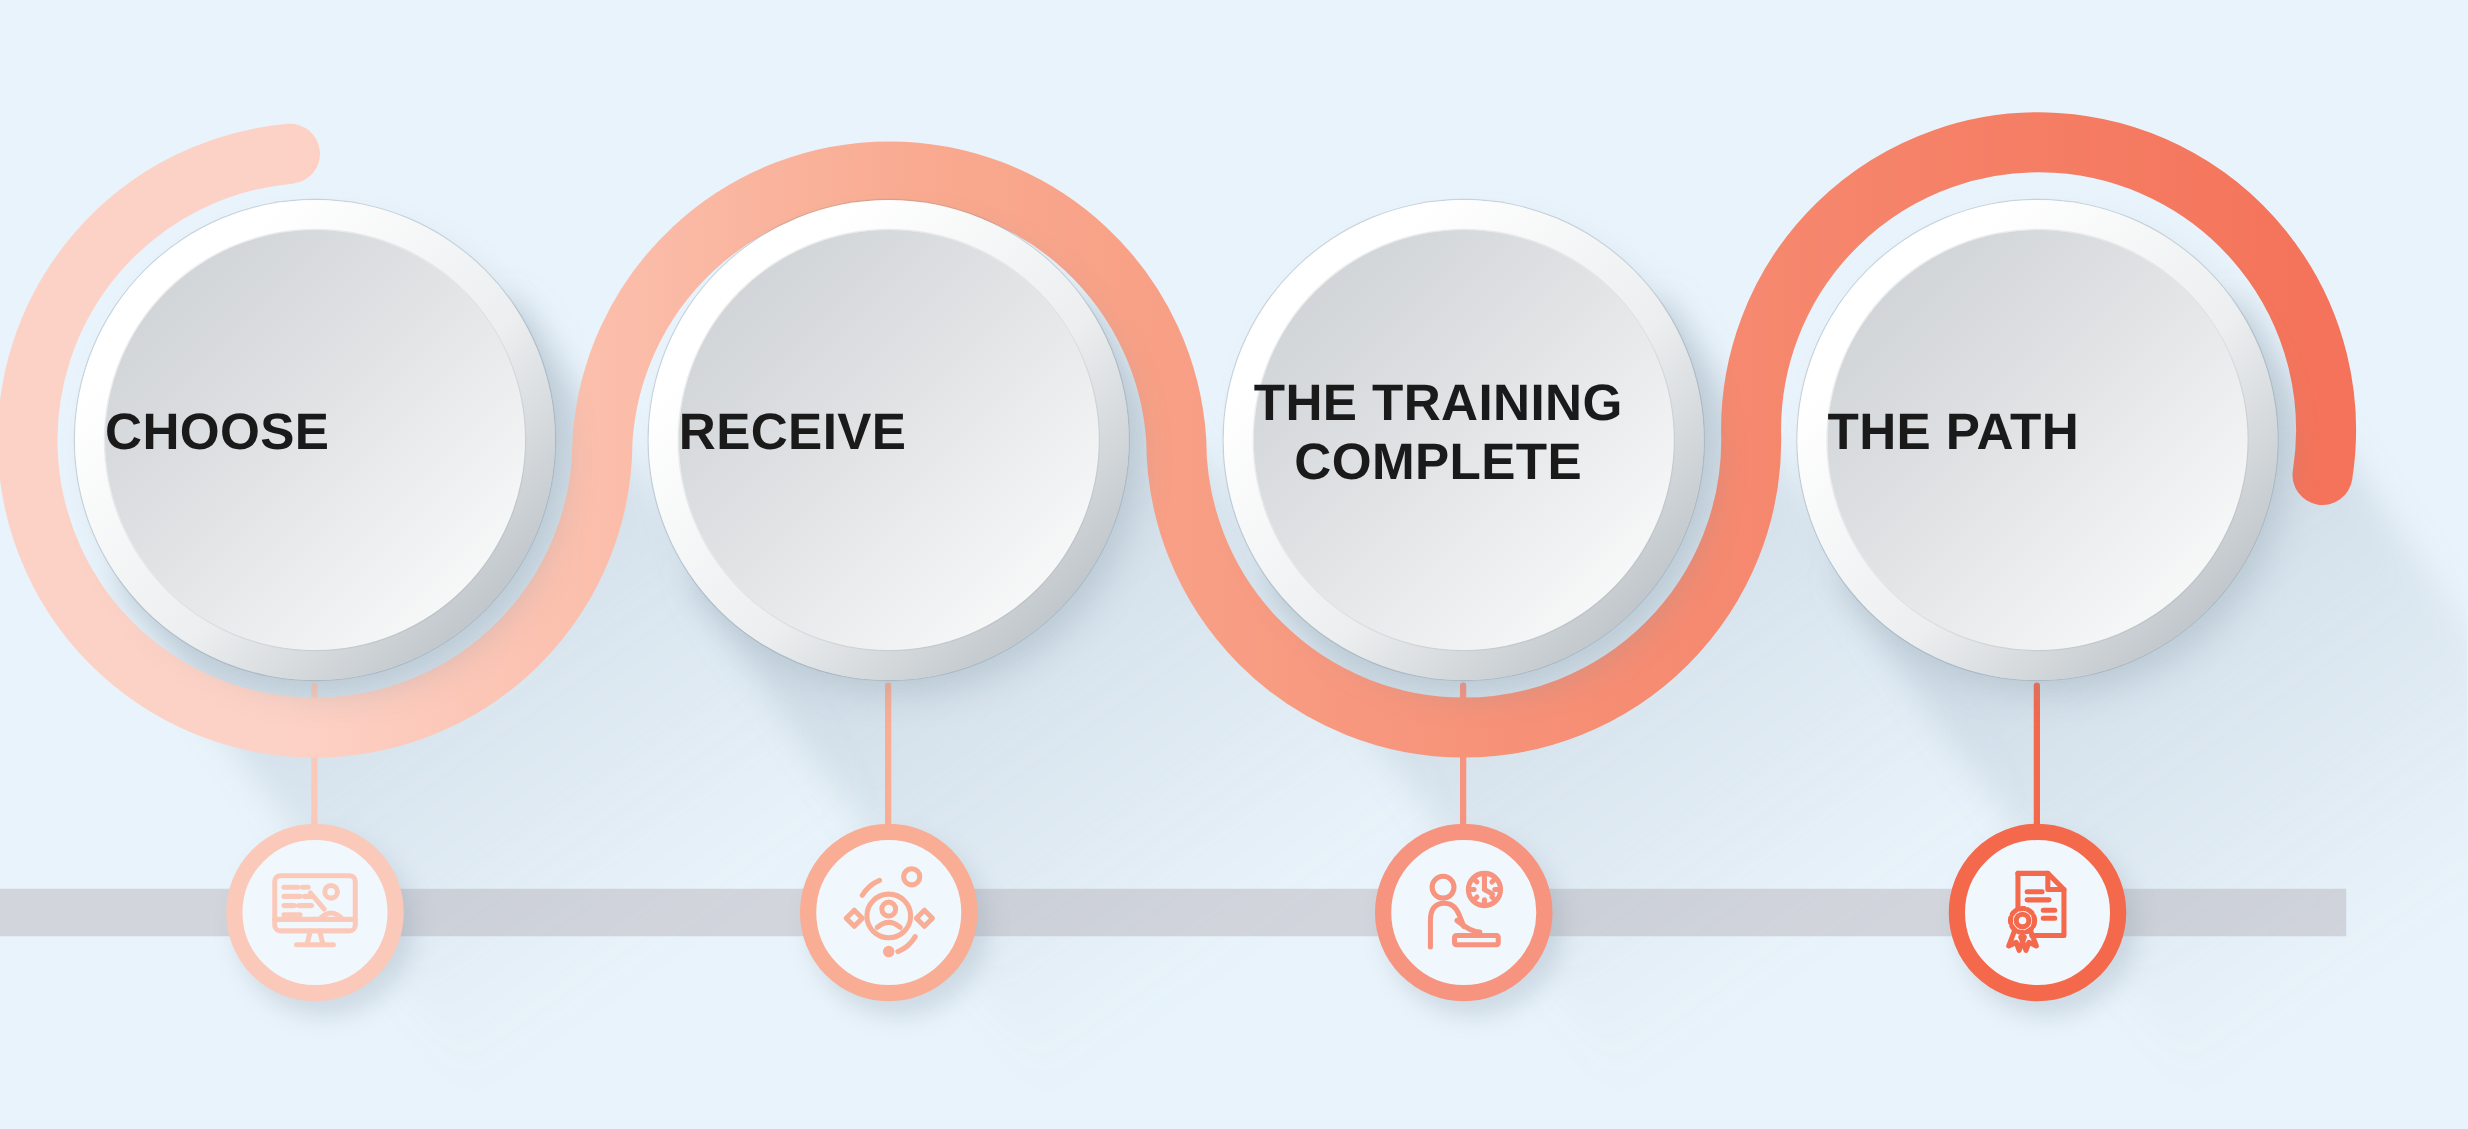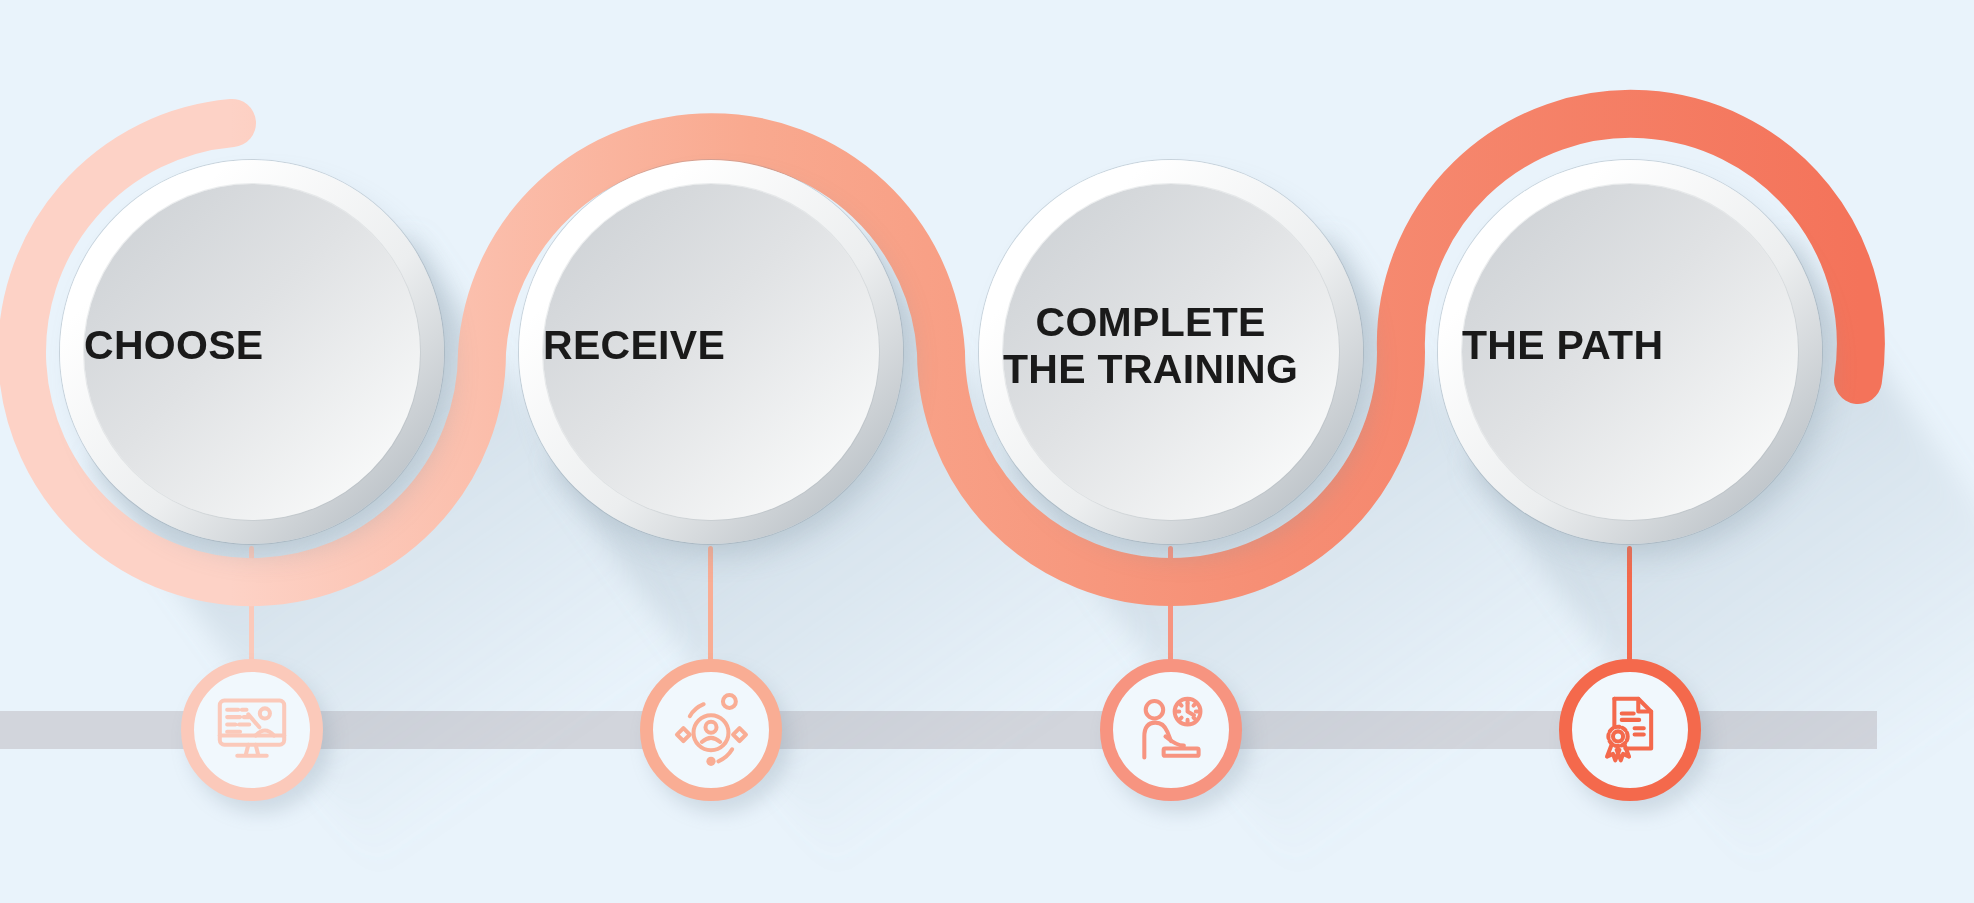--- a/index.html
+++ b/index.html
@@ -172,22 +172,22 @@
           <path d="M20 48 L27 55 L20 62 L13 55 Z"></path>
           <path d="M81 48 L88 55 L81 62 L74 55 Z"></path>
         </svg>
       </div>
     </div>
 
     <div class="step">
       <div class="disc">
         <div class="disc-inner">
           <div class="label">
+            <div>THE TRAINING</div>
             <div>COMPLETE</div>
-            <div>THE TRAINING</div>
           </div>
         </div>
       </div>
       <div class="badge" style="--accent: #f79480;">
         <svg viewBox="0 0 100 100">
           <circle cx="68" cy="30" r="14"></circle>
           <path d="M68 30 V21 M68 30 L75 34"></path>
           <path d="M68 18 v3 M80 30 h-3 M68 42 v-3 M56 30 h3"></path>
           <path d="M76.5 21.5 l-2 2 M76.5 38.5 l-2 -2 M59.5 38.5 l2 -2 M59.5 21.5 l2 2"></path>
           <circle cx="32" cy="28" r="9.5"></circle>

